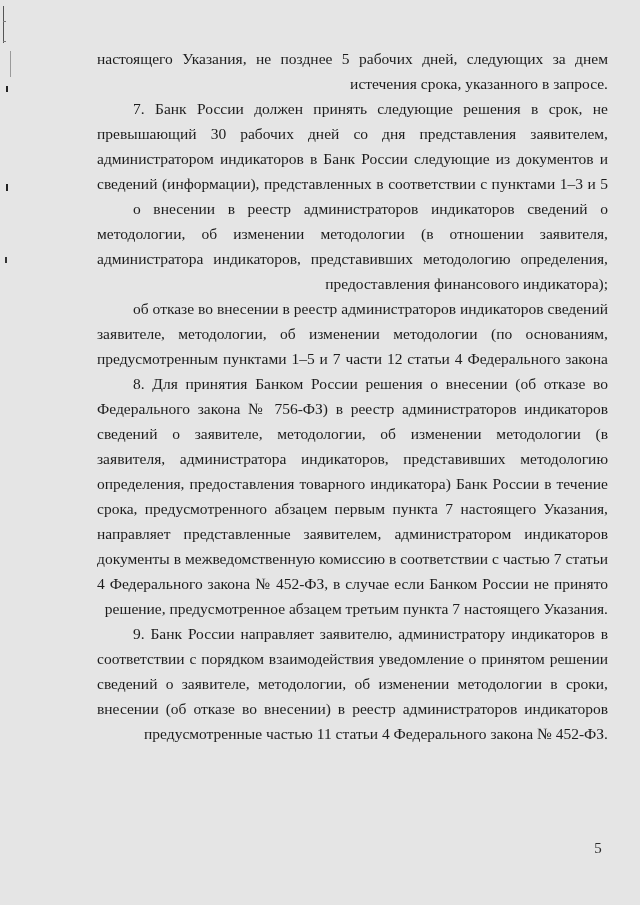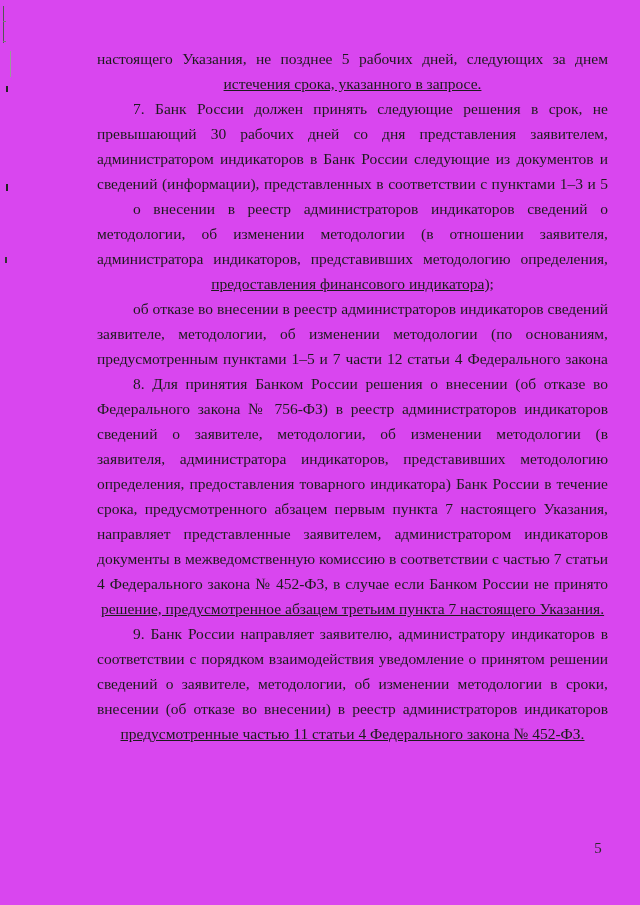--- a/index.html
+++ b/index.html
@@ -10,21 +10,21 @@
     width: 640px;
     height: 905px;
     background: #fdfdfd;
     position: relative;
     overflow: hidden;
     font-family: "Liberation Serif", "DejaVu Serif", serif;
   }
   .page {
     position: absolute;
     inset: 0;
-    background: #d946ef;
+    background: #e5e5e5;
   }
   .textblock {
     position: absolute;
     left: 97px;
     top: 46px;
     width: 511px;
     color: #1c1c1c;
     font-size: 15.5px;
   }
   .line {
@@ -33,22 +33,21 @@
     white-space: normal;
     overflow: hidden;
   }
   
   .line.j {
     text-align: justify;
     text-align-last: justify;
   }
   
   .line.last {
-    text-align: center;
-    text-decoration: underline;
+    text-align: right;
   }
   
   .line.ind {
     text-indent: 36px;
   }
   .pagenum {
     position: absolute;
     top: 840px;
     left: 588px;
     width: 20px;

